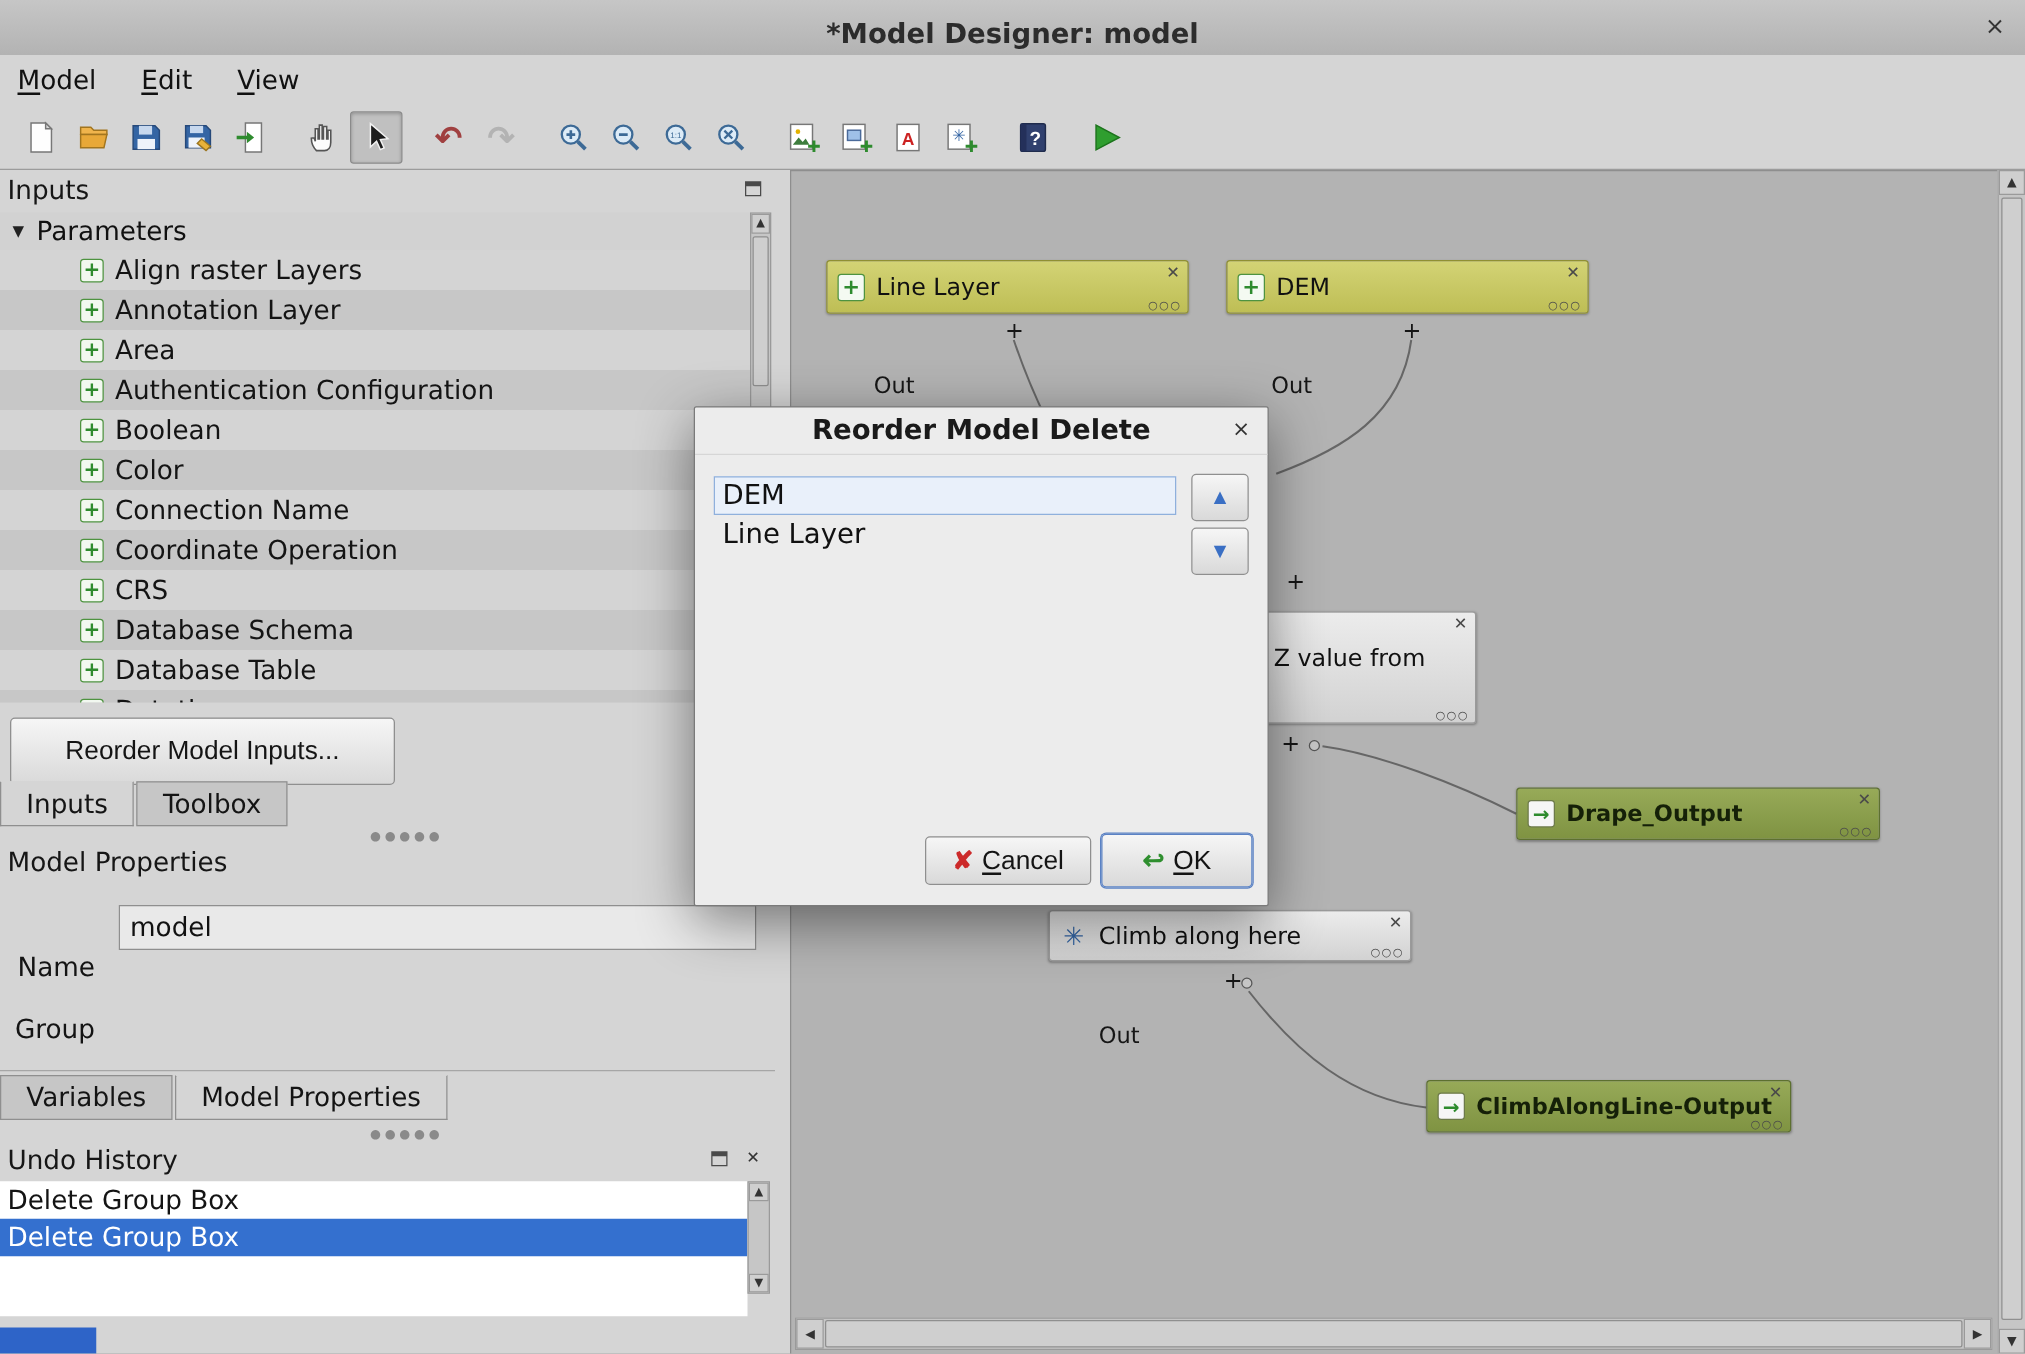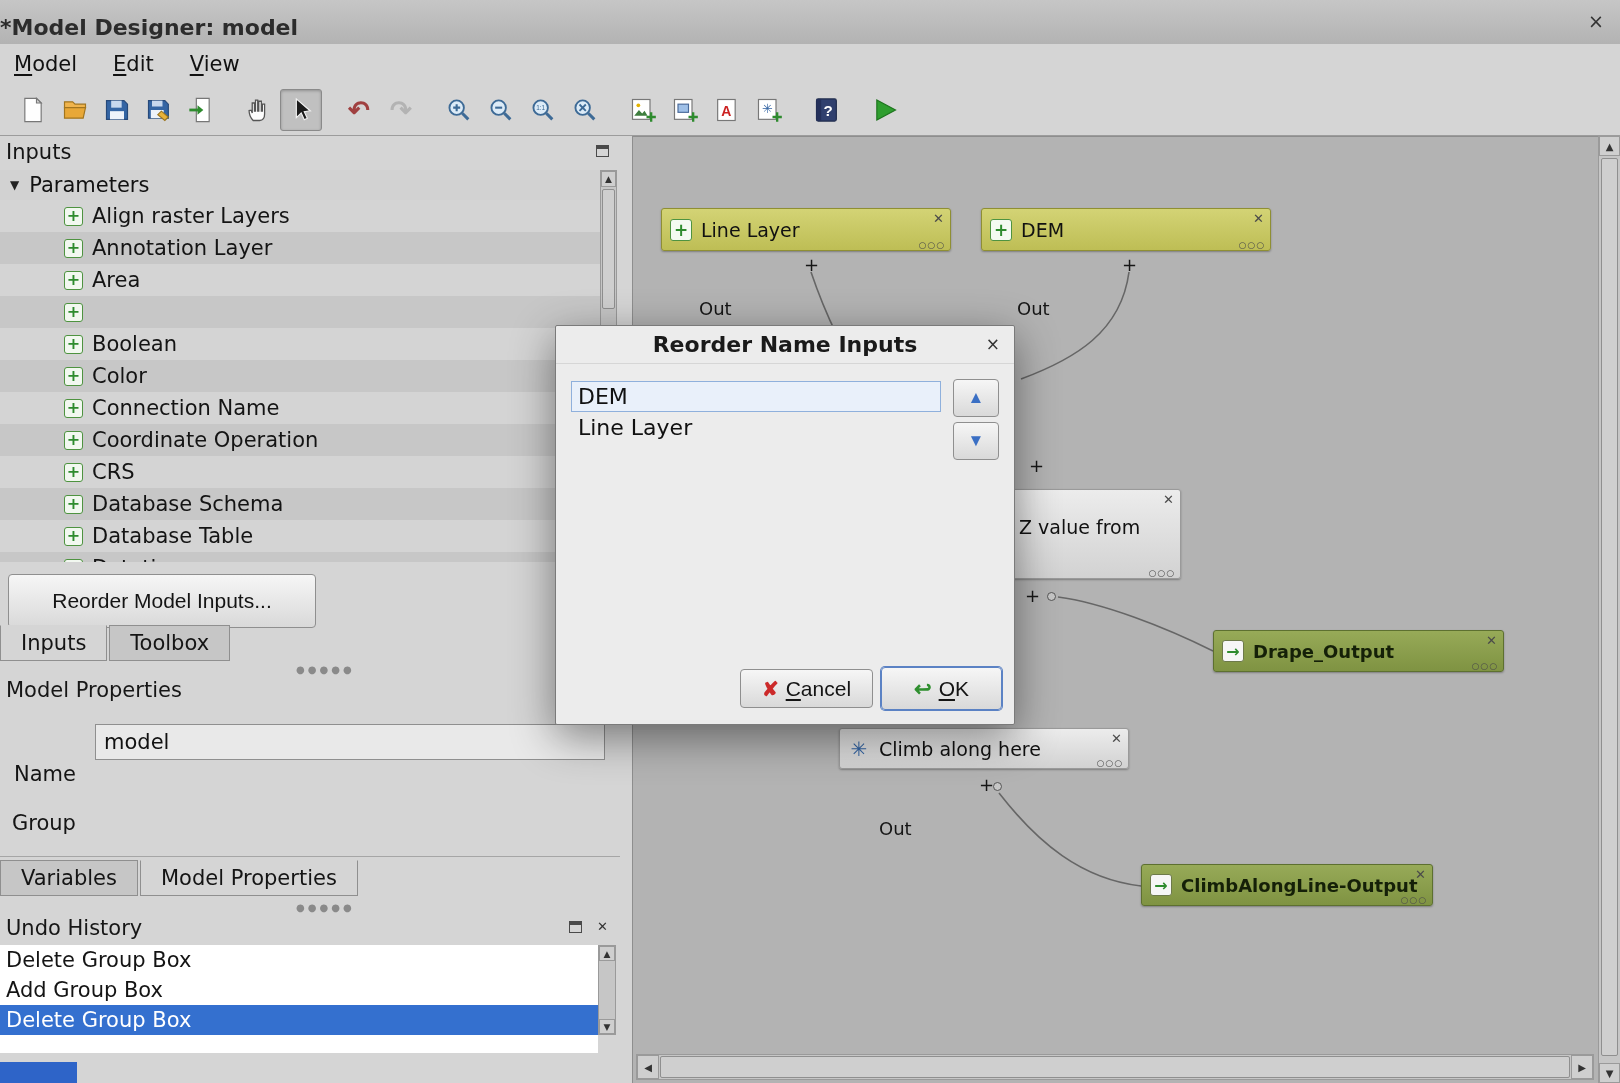--- a/index.html
+++ b/index.html
@@ -2,21 +2,21 @@
 <html><head>
 <meta charset="utf-8">
 <style>
   * { box-sizing: border-box; margin: 0; padding: 0; }
   body { font-family: "DejaVu Sans", "Liberation Sans", sans-serif; background:#777; }
   #win { position:relative; width:1620px; height:1083px; background:#d5d5d5; overflow:hidden; }
 
   
   .titlebar { position:absolute; left:0; top:0; width:1620px; height:56px;
     background:linear-gradient(#c6c6c6,#aeaeae); border-bottom:1px solid #8f8f8f;
-    display:flex; align-items:center; justify-content:flex-start; }
+    display:flex; align-items:center; justify-content:center; }
   .titlebar .title { font-size:22px; font-weight:bold; color:#2c2c2c; }
   .titlebar .wclose { position:absolute; right:16px; top:10px; font-size:19px; color:#333; cursor:default; }
 
   
   .menubar { position:absolute; left:0; top:44px; width:1620px; height:40px;
     background:#d5d5d5; display:flex; align-items:center; gap:36px; padding-left:14px; }
   .menu-item { font-size:21px; color:#111; }
   .mn { text-decoration:underline; text-underline-offset:3px; }
 
   
@@ -313,20 +313,21 @@
       <div class="tree-row">
           <span class="tplus">+</span>
           <span class="tlabel">Annotation Layer</span>
         </div>
       <div class="tree-row">
           <span class="tplus">+</span>
           <span class="tlabel">Area</span>
         </div>
       <div class="tree-row">
           <span class="tplus">+</span>
+          <span class="tlabel">Authentication Configuration</span>
         </div>
       <div class="tree-row">
           <span class="tplus">+</span>
           <span class="tlabel">Boolean</span>
         </div>
       <div class="tree-row">
           <span class="tplus">+</span>
           <span class="tlabel">Color</span>
         </div>
       <div class="tree-row">
@@ -384,21 +385,20 @@
     </div>
 
     <span class="splitter-dots" style="left:296px; top:766px;">●●●●●</span>
 
     <span class="panel-header" style="left:6px; top:780px;">Undo History</span>
     <span class="float-ic" style="left:569px; top:785px;"></span>
     <span class="small-x" style="left:597px; top:783px;">✕</span>
 
     <div class="undo-list">
       <div class="undo-row">Delete Group Box</div>
-      <div class="undo-row">Add Group Box</div>
       <div class="undo-row selected">Delete Group Box</div>
     </div>
     <div class="sb" style="left:598px; top:809px; width:18px; height:90px;">
       <span class="arr" style="top:0; height:15px; line-height:14px;">▲</span>
       <span class="arr" style="bottom:0; height:15px; line-height:14px;">▼</span>
     </div>
 
     <div class="partial-row"></div>
   </div>
 
@@ -469,21 +469,21 @@
     <span class="arr" style="bottom:0;">▼</span>
   </div>
   <div id="hscroll">
     <span class="harr">◀</span>
     <div class="hthumb"></div>
     <span class="harr">▶</span>
   </div>
 
   <div id="dialog">
     <div class="dtitlebar">
-      <span class="dtitle">Reorder Name Inputs</span>
+      <span class="dtitle">Reorder Model Delete</span>
       <span class="dclose">×</span>
     </div>
     <div class="dlist">
       <div class="dlist-row selected">DEM</div>
       <div class="dlist-row">Line Layer</div>
     </div>
     <button class="btn updown" style="top:53px;">
       <span class="ud-ic">▲</span>
     </button>
     <button class="btn updown" style="top:96px;">

